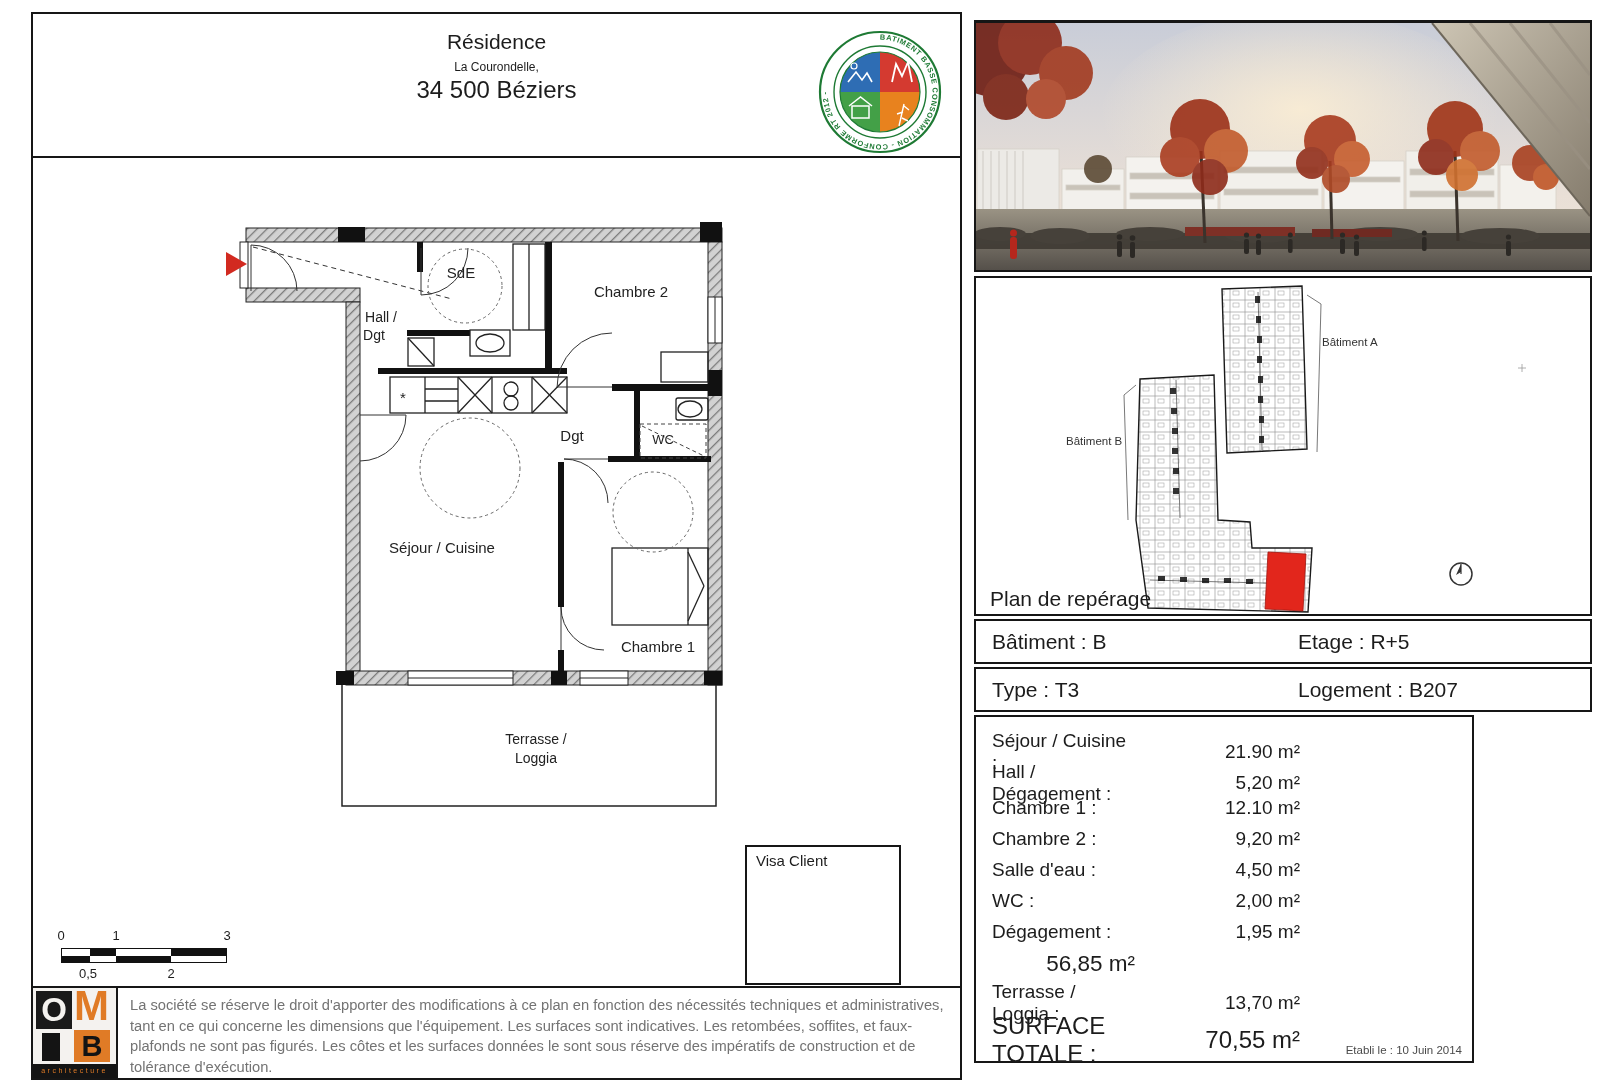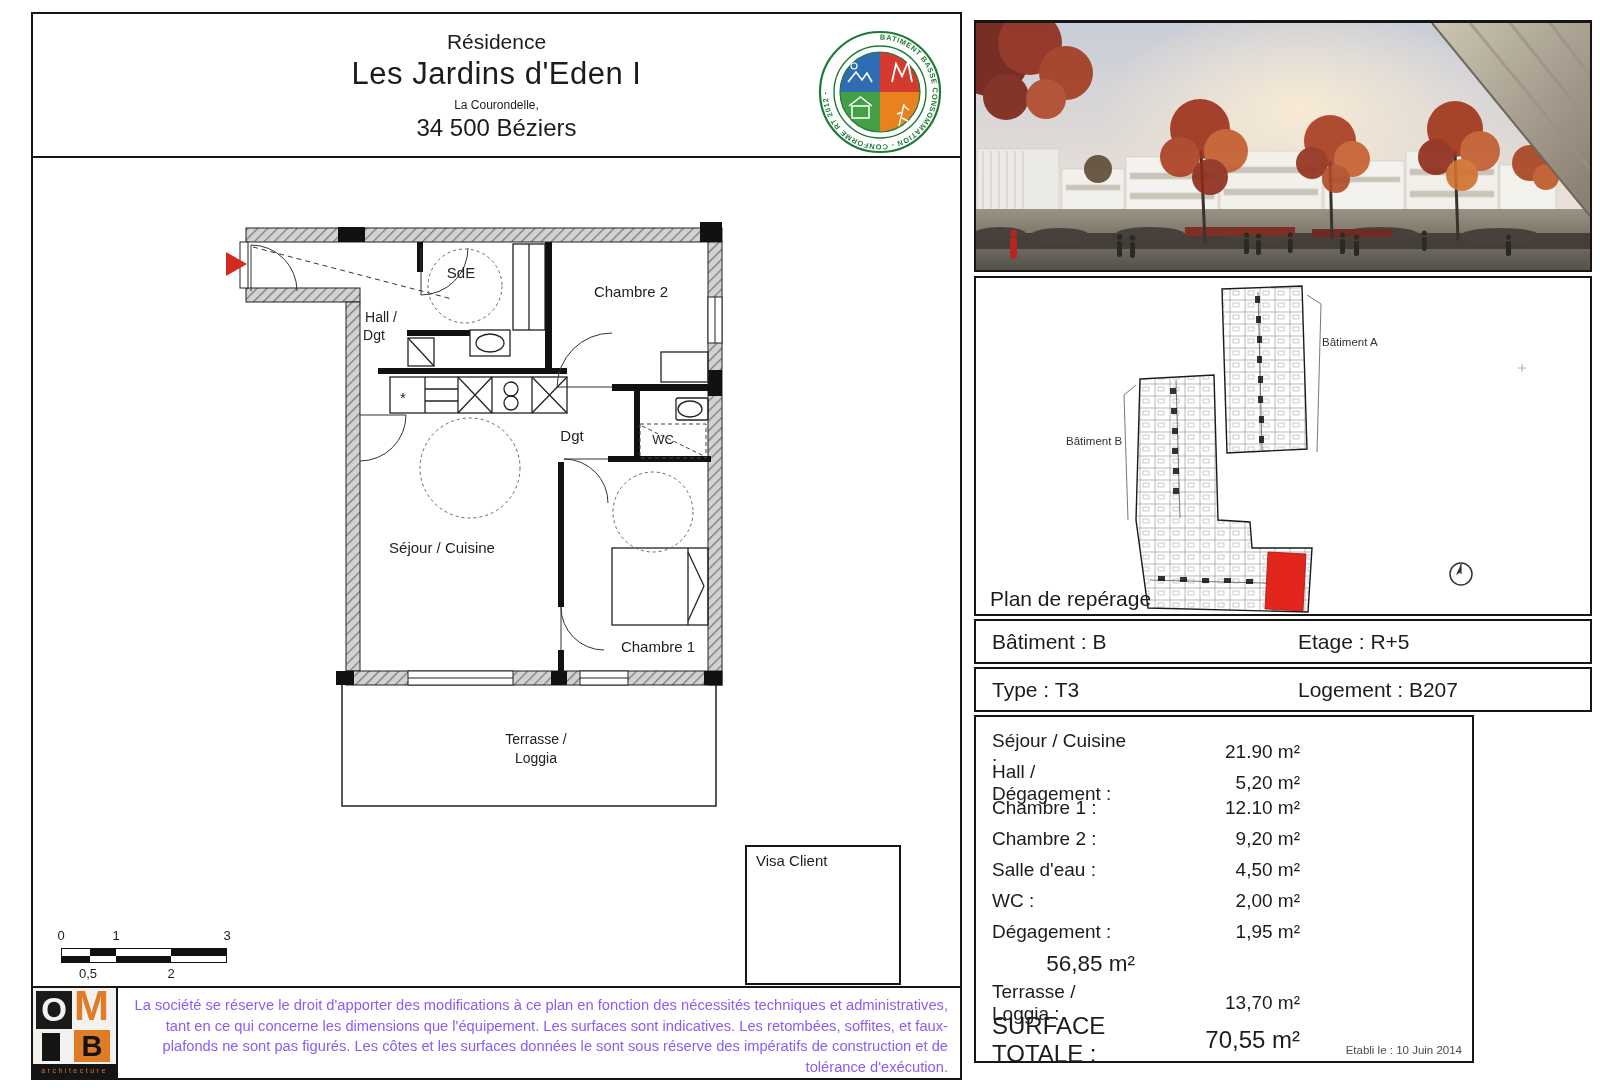--- a/index.html
+++ b/index.html
@@ -23,21 +23,21 @@
   #sb-bar{position:absolute;left:11px;top:20px;width:166px;height:15px;border:1px solid #111;}
   .sbrow{display:flex;height:6.5px;}
   .sbrow div{height:100%;}
   .sb-w{background:#fff;} .sb-b{background:#111;}
 
   
   #visa-box{left:745px;top:845px;width:156px;height:140px;font-size:15px;padding:5px 9px;}
 
   
   #logo-box{left:31px;top:986px;width:87px;height:94px;background:#f4f2ef;overflow:hidden;}
-  #disc-box{left:116px;top:986px;width:846px;height:94px;font-size:14.7px;line-height:1.4;padding:7px 12px;color:#8b5cf6;text-align:right;}
+  #disc-box{left:116px;top:986px;width:846px;height:94px;font-size:14.7px;line-height:1.4;padding:7px 12px;color:#737373;}
   .omb-o-sq{position:absolute;left:3px;top:3px;width:36px;height:38px;background:#1a1a1a;color:#f4f2ef;
             font-weight:700;font-size:33px;text-align:center;line-height:38px;}
   .omb-m{position:absolute;left:41px;top:-6px;font-weight:700;font-size:42px;color:#e07b26;}
   .omb-bar{position:absolute;left:9px;top:45px;width:18px;height:28px;background:#141414;}
   .omb-b-sq{position:absolute;left:41px;top:42px;width:36px;height:32px;background:#e07b26;color:#141414;
             font-weight:700;font-size:29px;text-align:center;line-height:32px;}
   .omb-strip{position:absolute;left:0;top:76px;width:100%;height:14px;background:#141414;color:#e07b26;
              font-size:7px;letter-spacing:2.5px;text-align:center;line-height:14px;}
 
   
@@ -58,21 +58,20 @@
 
   svg text{font-family:"Liberation Sans",sans-serif;}
 </style>
 </head>
 <body>
 
 <div class="box" id="left-pane"></div>
 
 <div class="box" id="header-box">
   <div class="h1">Résidence</div>
-  <div class="h2">Les Jardins d'Eden I</div>
   <div class="h3">La Courondelle,</div>
   <div class="h4">34 500 Béziers</div>
 </div>
 
 <svg class="abs" style="left:816px;top:26px;" width="128" height="132" viewBox="0 0 128 132">
   <circle cx="64" cy="66" r="60" fill="#ffffff" stroke="#1e7a34" stroke-width="2.2"></circle>
   <circle cx="64" cy="66" r="46" fill="#ffffff" stroke="#1e7a34" stroke-width="1.4"></circle>
   <defs>
       <path id="ringpath" d="M 64,13.5 A 52.5,52.5 0 1 1 63.95,13.5"></path>
     </defs>

